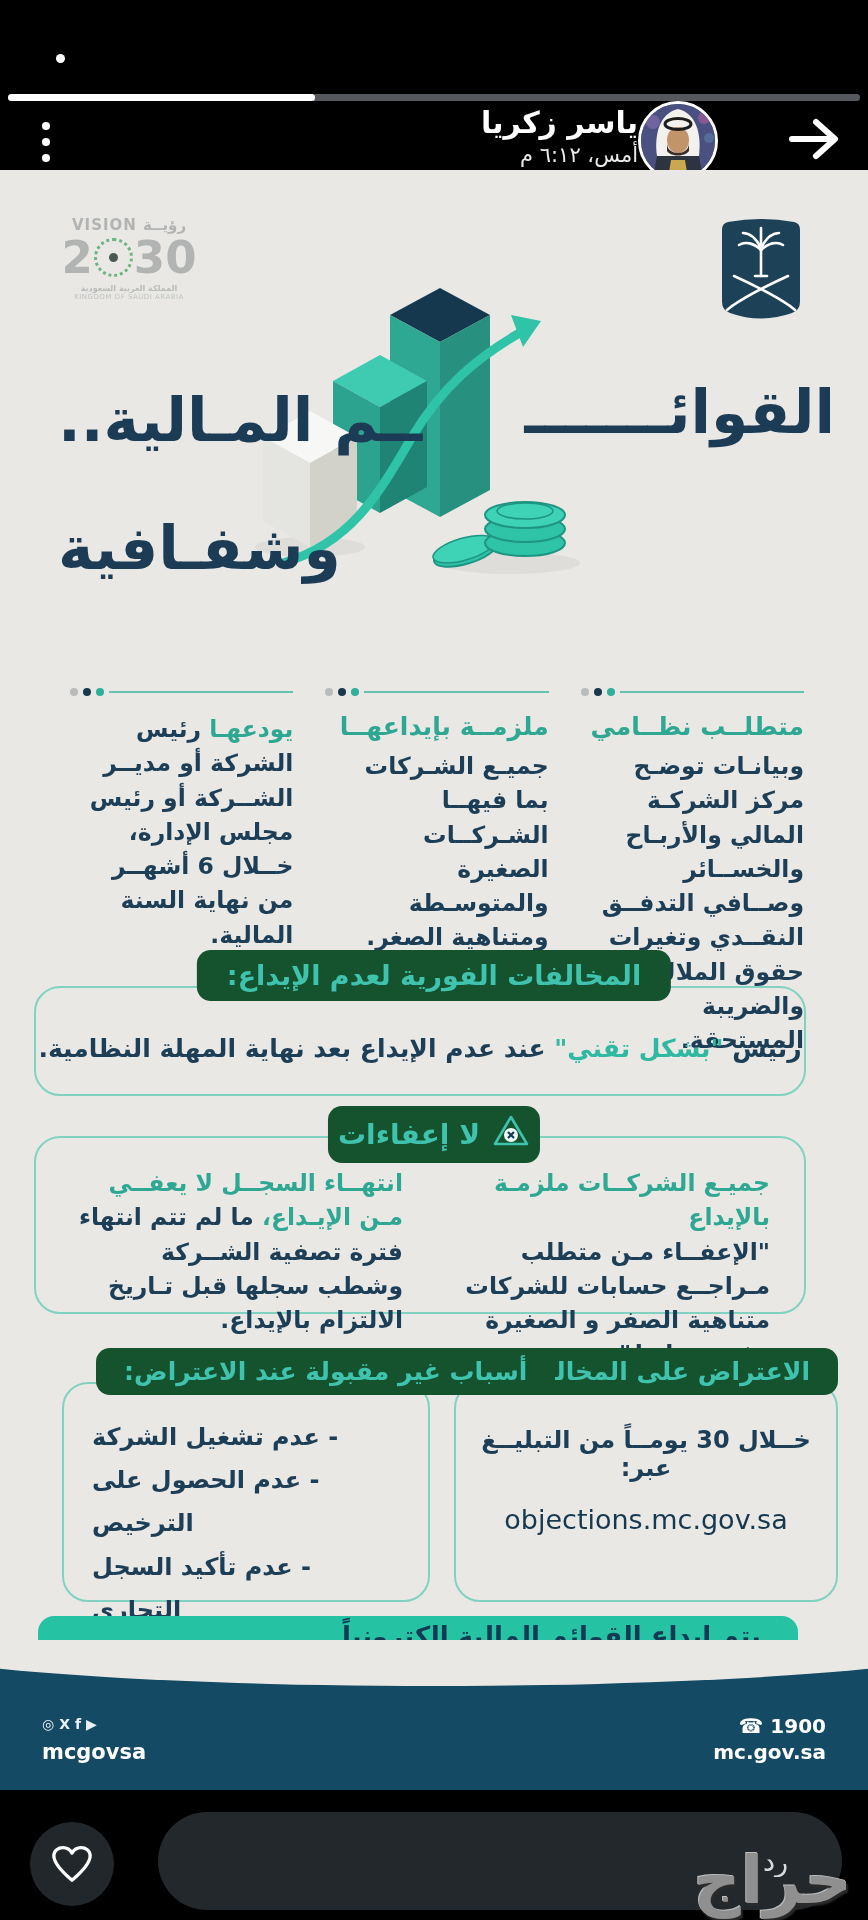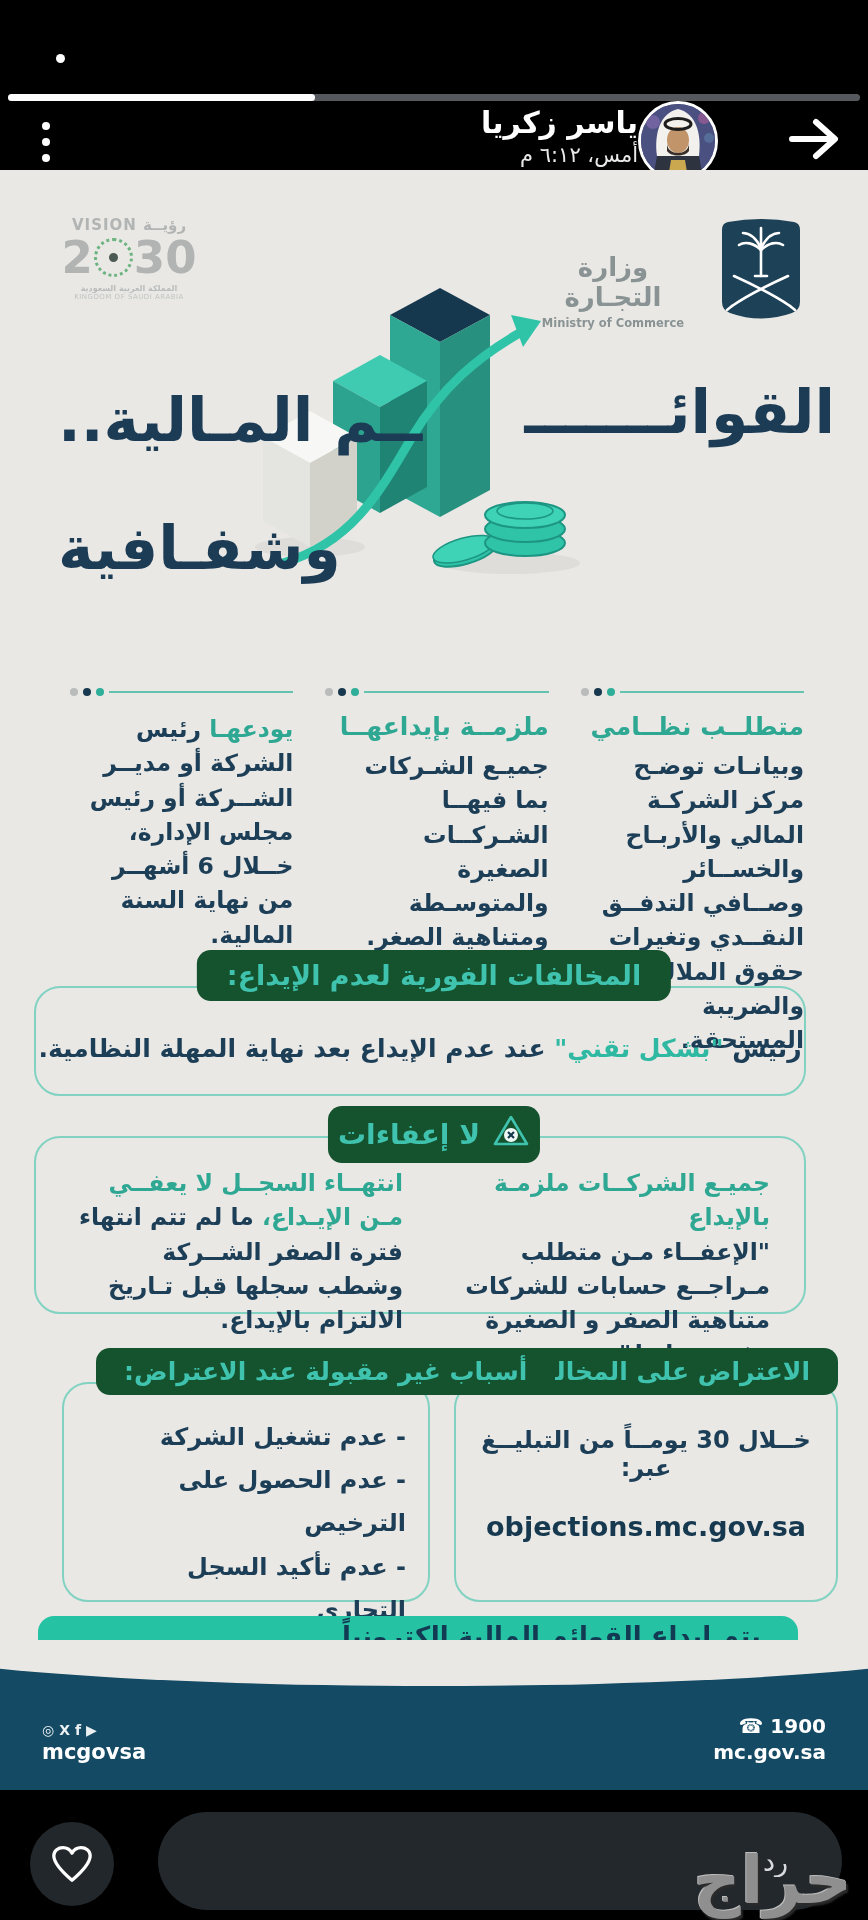--- a/index.html
+++ b/index.html
@@ -61,34 +61,34 @@
   .e-banner{top:936px;left:50%;transform:translateX(-50%);font-size:28px;padding:8px 10px;gap:12px}
   .e-box{top:966px;left:34px;right:62px;height:178px;display:flex;gap:34px;padding:28px 34px}
   .e-col{flex:1;font-size:23.5px;font-weight:700;line-height:1.46;color:#1d3e57;text-align:right}
   .e-h{color:#2fa893;display:block}
   .e-hi{color:#2fa893}
 
   .o-banner-r{top:1178px;right:30px;font-size:25px;padding:9px 28px}
   .o-banner-l{top:1178px;left:96px;font-size:25px;padding:9px 28px}
   .o-box-r{top:1212px;right:30px;width:384px;height:220px;text-align:center}
   .o-line1{margin-top:42px;font-size:24px;font-weight:700;color:#1d3e57}
-  .o-url{margin-top:29px;font-size:27px;font-weight:700;color:#16394f;direction:ltr}
+  .o-url{margin-top:22px;font-size:27px;font-weight:400;color:#16394f;direction:ltr}
   .o-box-l{top:1212px;left:62px;width:368px;height:220px}
-  .bullets{margin-top:32px;padding-left:28px;padding-right:22px;font-size:24px;font-weight:700;color:#1d3e57;line-height:1.8;text-align:right}
+  .bullets{margin-top:32px;padding-left:28px;padding-right:22px;font-size:24px;font-weight:700;color:#1d3e57;line-height:1.8;text-align:left}
 
   .cta{top:1446px;left:38px;right:70px;height:70px;background:#26c2a4;border-radius:16px;display:flex;align-items:center;justify-content:center;gap:12px;color:#123a52}
   .cta-ast{font-size:30px;font-weight:700}
   .cta-text{font-size:26px;font-weight:700}
   .cta-url{font-size:26px;font-weight:700;direction:ltr}
 
   .footer{left:0;right:0;bottom:0;height:150px;background:#144a64;overflow:hidden;direction:ltr}
   .curve{position:absolute;left:-15%;top:-50px;width:130%;height:96px;background:#e9e8e5;border-radius:50%}
   .f-row{position:absolute;left:42px;right:42px;bottom:26px;display:flex;justify-content:space-between;align-items:flex-end;color:#fff}
   .f-icons{font-size:14px;letter-spacing:5px;opacity:.92;font-weight:700}
-  .f-handle{font-size:21px;font-weight:700;margin-top:2px}
+  .f-handle{font-size:21px;font-weight:700;margin-top:8px}
   .f-right{text-align:right}
   .f-phone{font-size:20px;font-weight:700}
   .f-site{font-size:20px;font-weight:700;margin-top:2px}
 
   
   .heart-btn{left:30px;top:1822px;width:84px;height:84px;border-radius:50%;background:#22272c;display:flex;align-items:center;justify-content:center;cursor:pointer}
   .reply-pill{left:158px;right:26px;top:1812px;height:98px;border-radius:49px;background:#23282d}
   .reply-pill input{width:100%;height:100%;background:transparent;border:none;outline:none;direction:rtl;box-sizing:border-box;padding:0 54px;font-size:27px;color:#fff;font-family:"DejaVu Sans",sans-serif}
   .reply-pill input::placeholder{color:#e3e6e8;opacity:.95}
   .watermark{right:16px;top:1842px;font-size:66px;font-weight:900;color:#8f8f8f;z-index:5;
@@ -140,24 +140,20 @@
     <div class="vision-top">VISION رؤيــة</div>
     <div class="vision-year">
       <span>2</span>
       <span class="v-emblem"></span>
       <span>30</span>
     </div>
     <div class="vision-cap1">المملكة العربية السعودية</div>
     <div class="vision-cap2">KINGDOM OF SAUDI ARABIA</div>
   </div>
 
-  <div class="abs ministry-text">
-    <div class="ministry-ar">وزارة التجـارة</div>
-    <div class="ministry-en">Ministry of Commerce</div>
-  </div>
   <div class="abs shield">
     <svg width="90" height="104" viewBox="0 0 90 104">
       <path d="M12 4 Q45 -2 78 4 Q84 5 84 12 L84 84 Q84 92 76 95 Q45 106 14 95 Q6 92 6 84 L6 12 Q6 5 12 4 Z" fill="#1d4156"></path>
       <g stroke="#fff" stroke-width="2.6" fill="none" stroke-linecap="round">
         <path d="M45 32 V 58"></path>
         <path d="M45 32 C38 25 29 23 23 27"></path>
         <path d="M45 32 C52 25 61 23 67 27"></path>
         <path d="M45 30 C40 20 33 15 27 15"></path>
         <path d="M45 30 C50 20 57 15 63 15"></path>
         <path d="M45 28 C45 18 45 13 45 10"></path>
@@ -252,21 +248,21 @@
         <path d="M16 18 L22 24 M22 18 L16 24" stroke="#15384e" stroke-width="2.2"></path>
       </svg>
     </span>
     <span>لا إعفاءات</span>
   </div>
   <div class="abs tbox e-box">
     <div class="e-col">
       <span class="e-h">جميـع الشركــات ملزمـة بالإيداع</span><span>"الإعفــاء مـن متطلب مـراجــع حسابات للشركات متناهية الصفر و الصغيرة وفق ضوابط".</span>
     </div>
     <div class="e-col">
-      <span class="e-hi">انتهــاء السجــل لا يعفــي مـن الإيـداع،</span><span> ما لم تتم انتهاء فترة الصفر الشــركة وشطب سجلها قبل تـاريخ الالتزام بالإيداع.</span>
+      <span class="e-hi">انتهــاء السجــل لا يعفــي مـن الإيـداع،</span><span> ما لم تتم انتهاء فترة تصفية الشــركة وشطب سجلها قبل تـاريخ الالتزام بالإيداع.</span>
     </div>
   </div>
 
   <div class="abs banner o-banner-r">الاعتراض على المخالفات:</div>
   <div class="abs tbox o-box-r">
     <div class="o-line1">خــلال 30 يومــاً من التبليــغ عبر:</div>
     <div class="o-url">objections.mc.gov.sa</div>
   </div>
 
   <div class="abs banner o-banner-l">أسباب غير مقبولة عند الاعتراض:</div>

